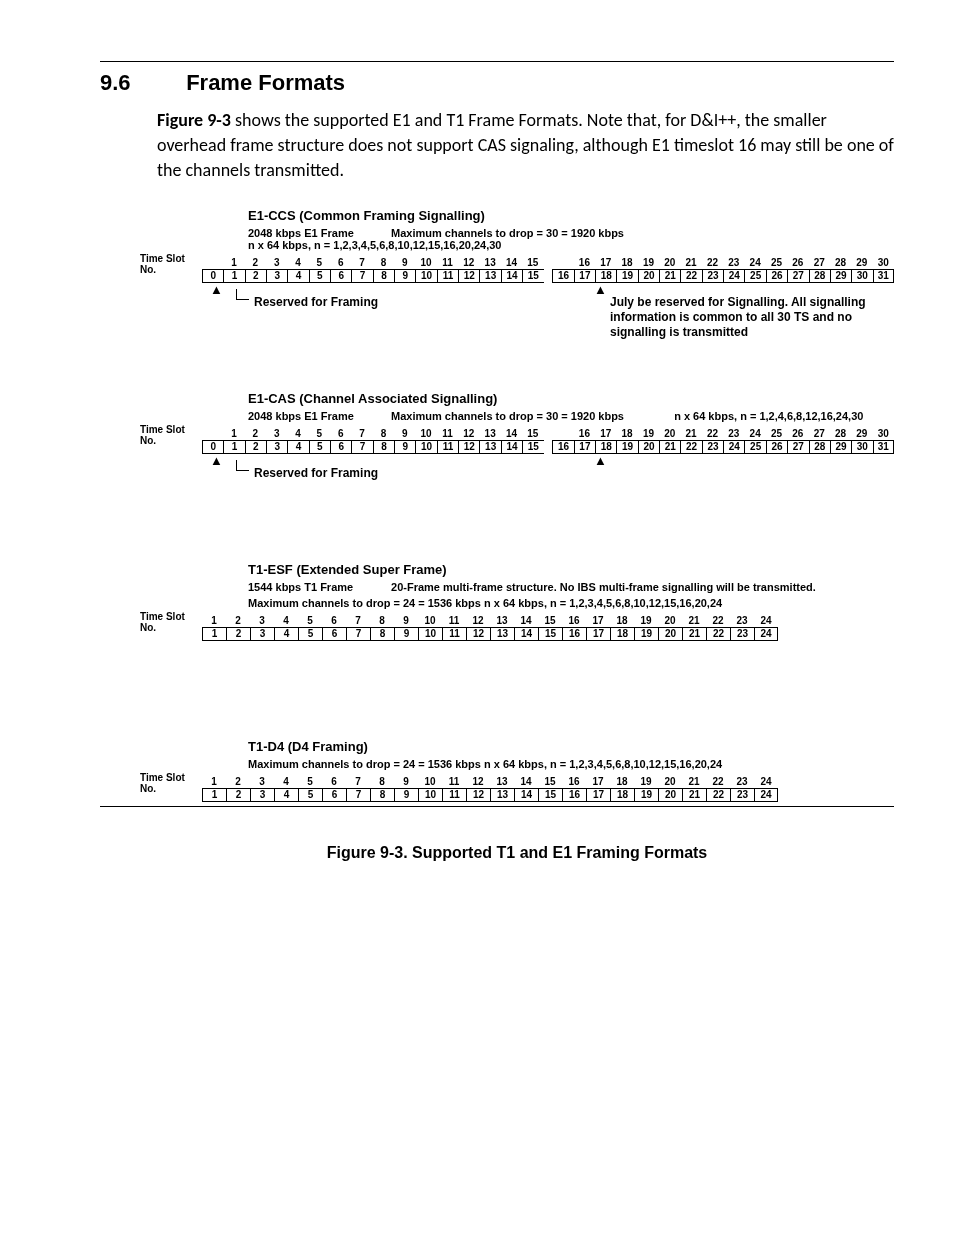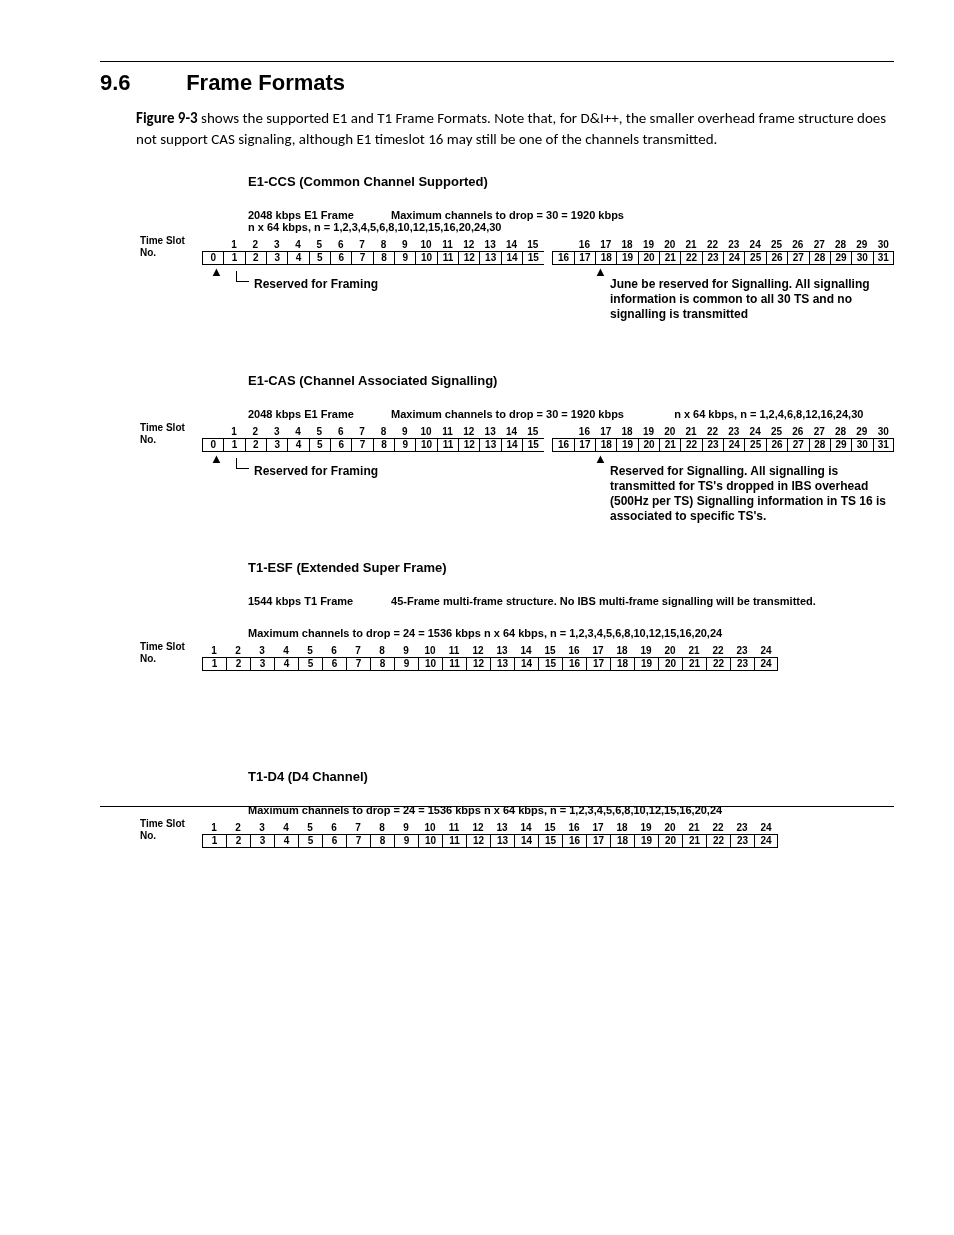--- a/index.html
+++ b/index.html
@@ -19,40 +19,40 @@
   .hr { border-top: 1.5px solid #000; margin: 0 0 8px 0; }
   .hr-bottom { position: absolute; left: 100px; right: 60px; bottom: 70px; border-top: 1.5px solid #000; }
   h2.section-head {
     font-family: Arial, Helvetica, sans-serif;
     font-weight: bold;
     font-size: 22px;
     margin: 0 0 12px 0;
   }
   h2.section-head .num { display: inline-block; width: 80px; }
   p.intro {
-    margin: 4px 0 24px 36px;
-    font-size: 15px;
+    margin: 4px 0 24px 57px;
+    font-size: 18px;
     line-height: 1.4;
     font-family: Calibri, "Segoe UI", Arial, sans-serif;
   }
   .fig {
     margin: 0 0 0 40px;
     font-family: Arial, Helvetica, sans-serif;
   }
   .block { margin-bottom: 42px; }
   .title-line {
     font-weight: bold;
     font-size: 13px;
     margin-left: 108px;
   }
   .sub-line {
     font-weight: bold;
     font-size: 11px;
     margin-left: 108px;
-    margin-top: 20px;
+    margin-top: 4px;
   }
   .sub-line span { display: inline-block; }
   .sub-line .sp1 { width: 140px; }
   .sub-line .sp2 { width: 280px; }
   .frame-wrap {
     position: relative;
     margin-top: 6px;
   }
   .axis-label {
     position: absolute;
@@ -134,21 +134,21 @@
   </h2>
 
   <p class="intro">
     <b>Figure 9-3</b>
     <span> shows the supported E1 and T1 Frame Formats. Note that, for D&amp;I++, the smaller overhead frame structure does not support CAS signaling, although E1 timeslot 16 may still be one of the channels transmitted.</span>
   </p>
 
   <div class="fig">
 
     <div class="block">
-      <div class="title-line">E1-CCS (Common Channel Supported)</div>
+      <div class="title-line">E1-CCS (Common Framing Signalling)</div>
       <div class="sub-line">
         <span class="sp1">2048 kbps E1 Frame</span>
         <span class="sp2">Maximum channels to drop = 30 = 1920 kbps</span>
         <span>n x 64 kbps,  n = 1,2,3,4,5,6,8,10,12,15,16,20,24,30</span>
       </div>
       <div class="frame-wrap">
         <div class="axis-label">Time Slot No.</div>
         <div class="slot-strip e1-strip" id="strip-e1ccs">
             <div class="slot">
               <div class="top"></div>
@@ -283,21 +283,21 @@
               <div class="box">31</div>
             </div>
           </div>
         <div class="arrow" style="left:70px; top:26px;">▲</div>
         <div class="arrow" style="left:454px; top:26px;">▲</div>
         <div class="note note-left" style="left:114px; top:38px;">
           <div class="elbow"></div>
           <span>Reserved for Framing</span>
         </div>
         <div class="note" style="left:470px; top:38px;">
-          <span>June be reserved for Signalling. All signalling information is common to all 30 TS and no signalling is transmitted</span>
+          <span>July be reserved for Signalling. All signalling information is common to all 30 TS and no signalling is transmitted</span>
         </div>
         <div class="spacer-below tall"></div>
       </div>
     </div>
 
     <div class="block">
       <div class="title-line">E1-CAS (Channel Associated Signalling)</div>
       <div class="sub-line">
         <span class="sp1">2048 kbps E1 Frame</span>
         <span class="sp2">Maximum channels to drop = 30 = 1920 kbps</span>
@@ -438,32 +438,29 @@
               <div class="top">30</div>
               <div class="box">31</div>
             </div>
           </div>
         <div class="arrow" style="left:70px; top:26px;">▲</div>
         <div class="arrow" style="left:454px; top:26px;">▲</div>
         <div class="note note-left" style="left:114px; top:38px;">
           <div class="elbow"></div>
           <span>Reserved for Framing</span>
         </div>
-        <div class="note" style="left:470px; top:38px;">
-          <span>Reserved for Signalling. All signalling is transmitted for TS's dropped in IBS overhead  (500Hz per TS) Signalling information in TS 16 is associated to specific TS's.</span>
-        </div>
         <div class="spacer-below tall"></div>
       </div>
     </div>
 
     <div class="block">
       <div class="title-line">T1-ESF (Extended Super Frame)</div>
       <div class="sub-line">
         <span class="sp1">1544 kbps T1 Frame</span>
-        <span>45-Frame multi-frame structure. No IBS multi-frame signalling will be transmitted.</span>
+        <span>20-Frame multi-frame structure. No IBS multi-frame signalling will be transmitted.</span>
       </div>
       <div class="sub-line">Maximum channels to drop = 24 = 1536 kbps n x 64 kbps,  n = 1,2,3,4,5,6,8,10,12,15,16,20,24</div>
       <div class="frame-wrap">
         <div class="axis-label">Time Slot No.</div>
         <div class="slot-strip" id="strip-t1esf">
             <div class="slot">
               <div class="top">1</div>
               <div class="box">1</div>
             </div>
             <div class="slot">
@@ -557,21 +554,21 @@
             <div class="slot">
               <div class="top">24</div>
               <div class="box">24</div>
             </div>
           </div>
         <div class="spacer-below"></div>
       </div>
     </div>
 
     <div class="block">
-      <div class="title-line">T1-D4  (D4 Channel)</div>
+      <div class="title-line">T1-D4  (D4 Framing)</div>
       <div class="sub-line">Maximum channels to drop = 24 = 1536 kbps n x 64 kbps,  n = 1,2,3,4,5,6,8,10,12,15,16,20,24</div>
       <div class="frame-wrap">
         <div class="axis-label">Time Slot No.</div>
         <div class="slot-strip" id="strip-t1d4">
             <div class="slot">
               <div class="top">1</div>
               <div class="box">1</div>
             </div>
             <div class="slot">
               <div class="top">2</div>

